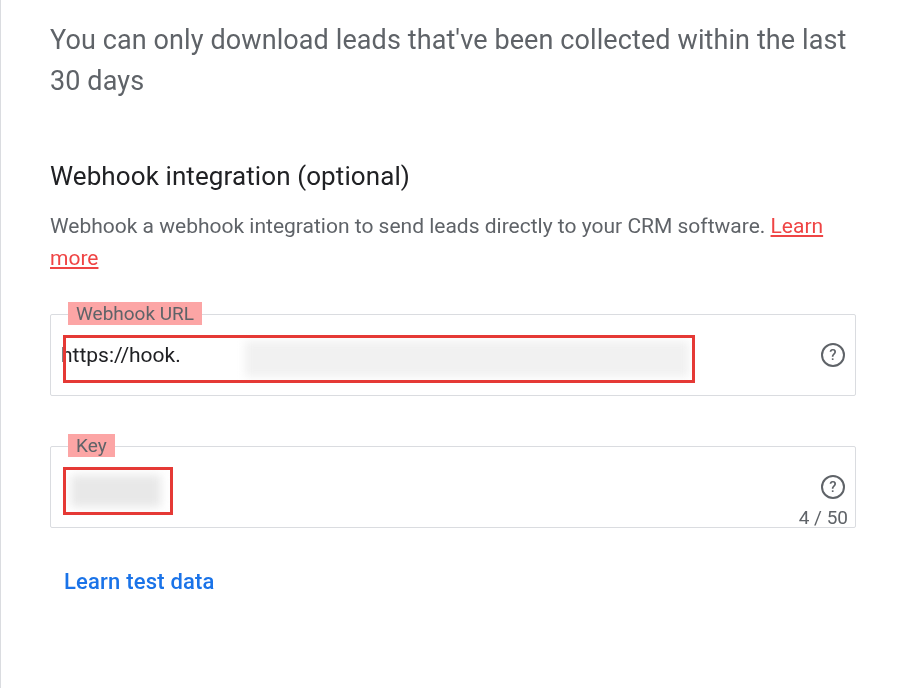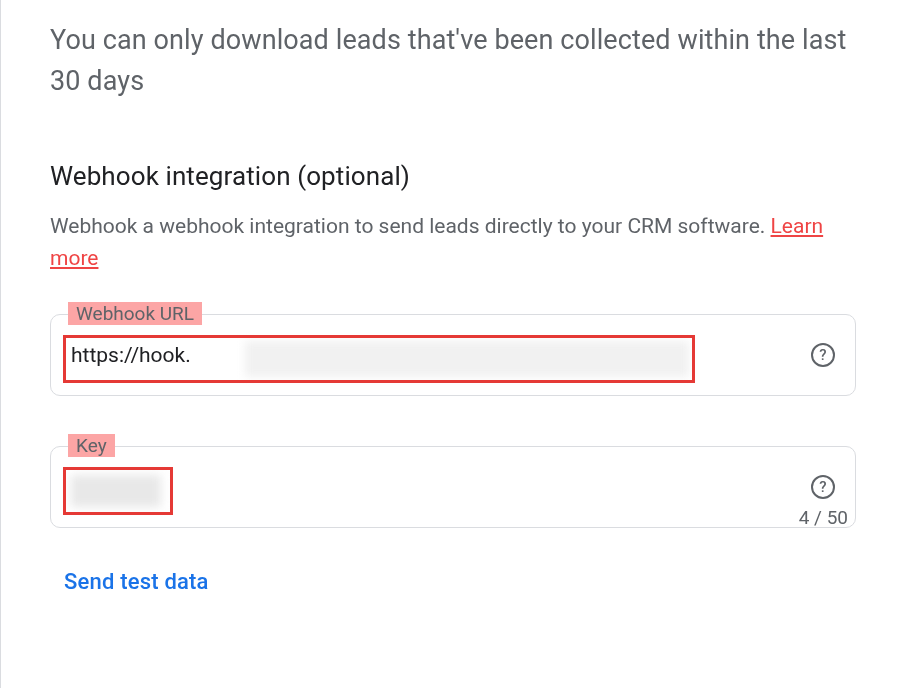--- a/index.html
+++ b/index.html
@@ -58,22 +58,22 @@
       top: -12px;
       left: 18px;
       background: #fca5a5;
       padding: 0 8px;
       font-size: 19px;
       color: #5f6368;
       z-index: 2;
     }
     .field-box {
       border: 1px solid #dadce0;
-      border-radius: 10px;
-      padding: 28px 20px;
+      border-radius: 2px;
+      padding: 28px 10px;
       display: flex;
       align-items: center;
       position: relative;
     }
     .field-input {
       flex: 1;
       border: none;
       outline: none;
       font-size: 21px;
       font-family: inherit;
@@ -181,13 +181,13 @@
   <div class="field-box">
     <input type="text" class="field-input" value="" style="">
     <div class="redact-blur-key"></div>
     <div class="redact-box-key"></div>
     <span class="help-icon">?</span>
   </div>
 </div>
 
 <div class="char-counter">4 / 50</div>
 
-<div class="send-test-link">Send test data</div>
+<div class="send-test-link">Learn test data</div>
 
 </body></html>

